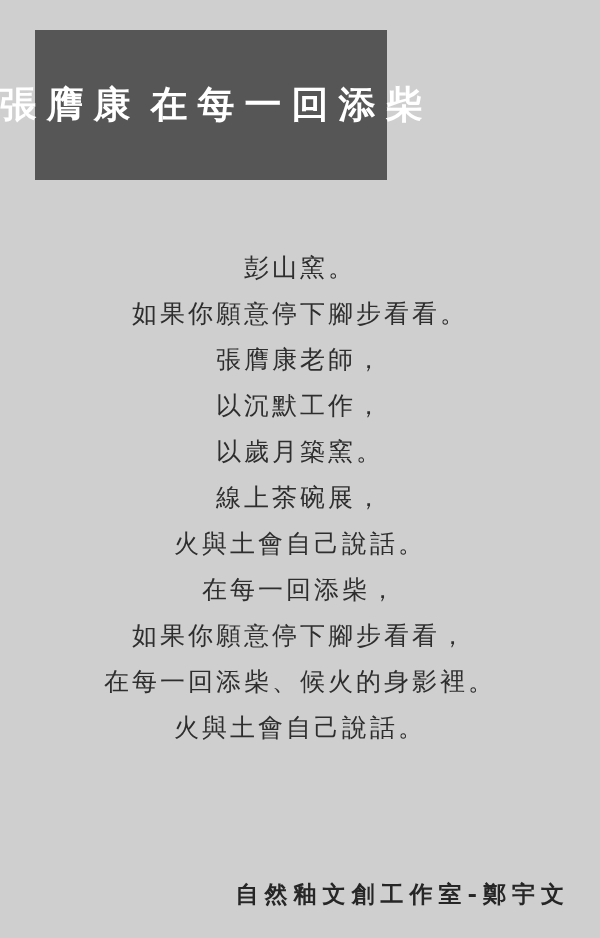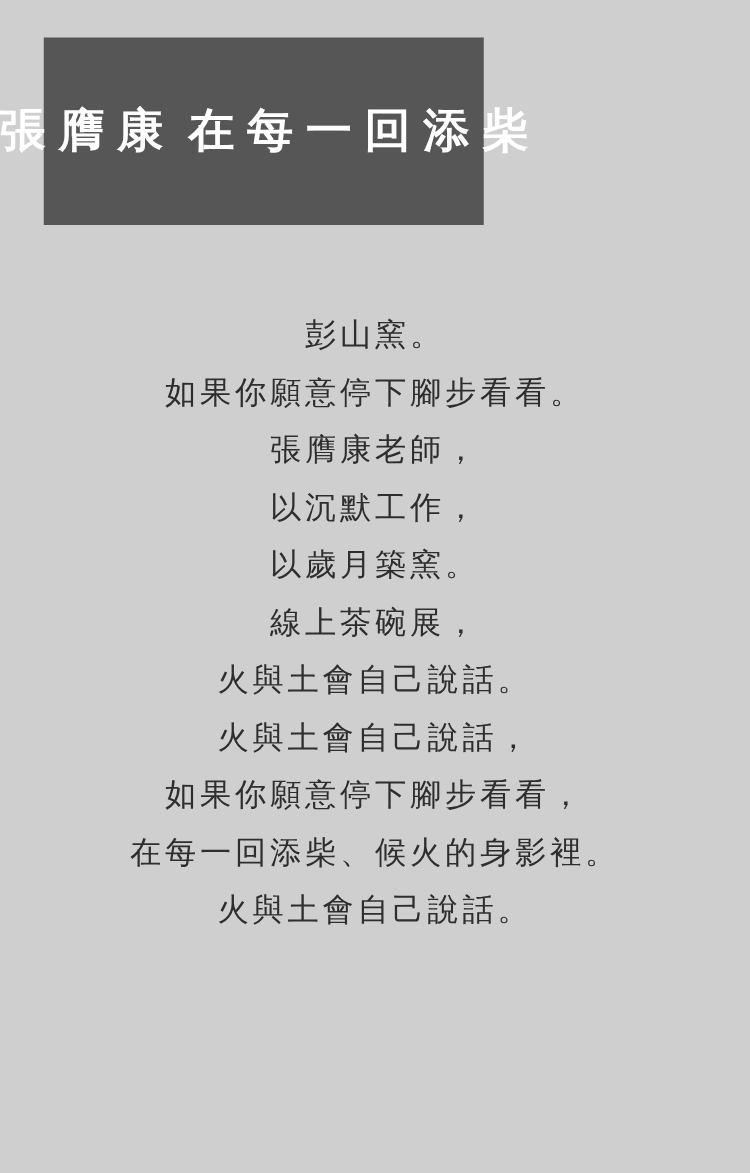--- a/index.html
+++ b/index.html
@@ -88,20 +88,21 @@
   </div>
 
   <div class="poem">
     <div class="poem-line">彭山窯。</div>
     <div class="poem-line">如果你願意停下腳步看看。</div>
     <div class="poem-line">張膺康老師，</div>
     <div class="poem-line">以沉默工作，</div>
     <div class="poem-line">以歲月築窯。</div>
     <div class="poem-line">線上茶碗展，</div>
     <div class="poem-line">火與土會自己說話。</div>
-    <div class="poem-line">火與土會自己說話，</div>
+    <div class="poem-line">在每一回添柴，</div>
     <div class="poem-line">如果你願意停下腳步看看，</div>
     <div class="poem-line">在每一回添柴、候火的身影裡。</div>
     <div class="poem-line">火與土會自己說話。</div>
   </div>
 
+  <div class="signature">自然釉文創工作室-鄭宇文</div>
 
 </div>
 
 </body></html>

